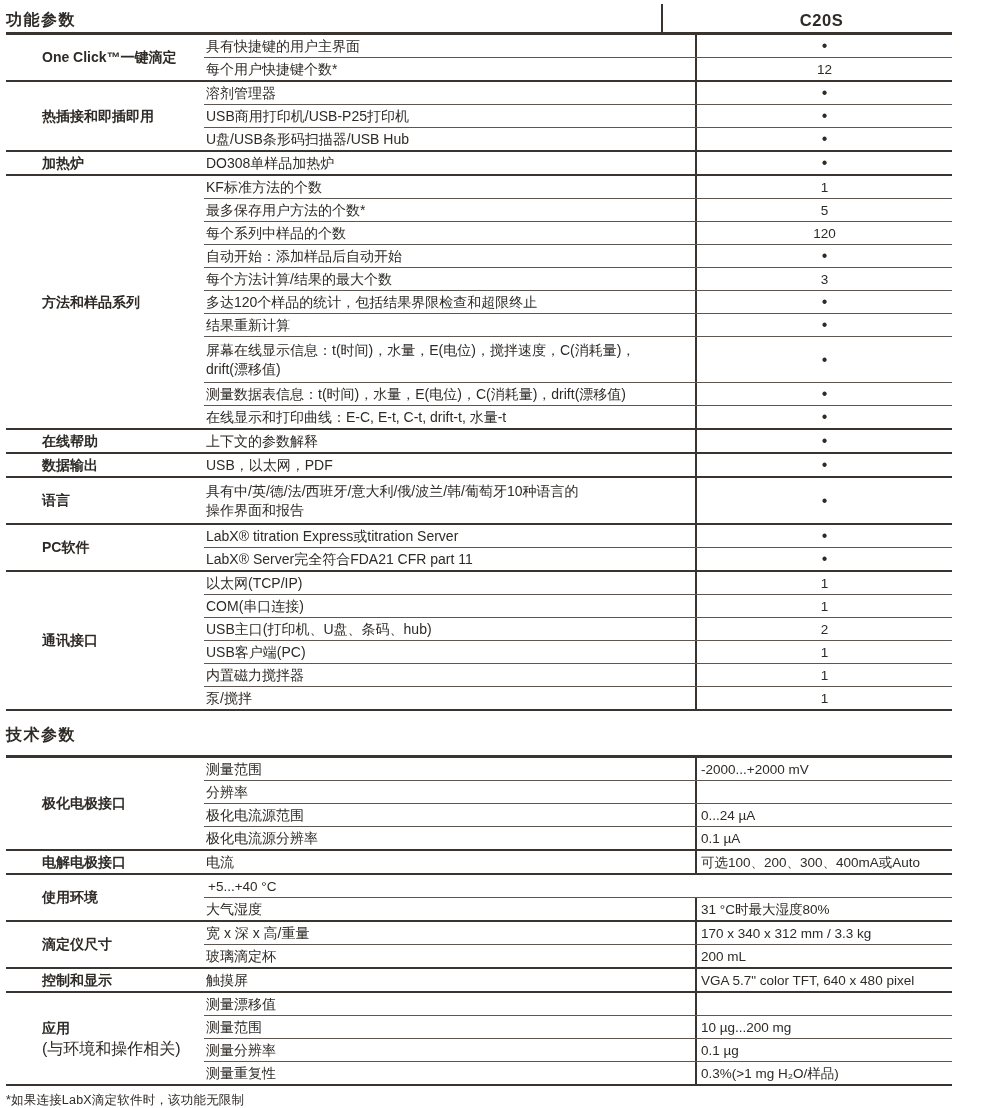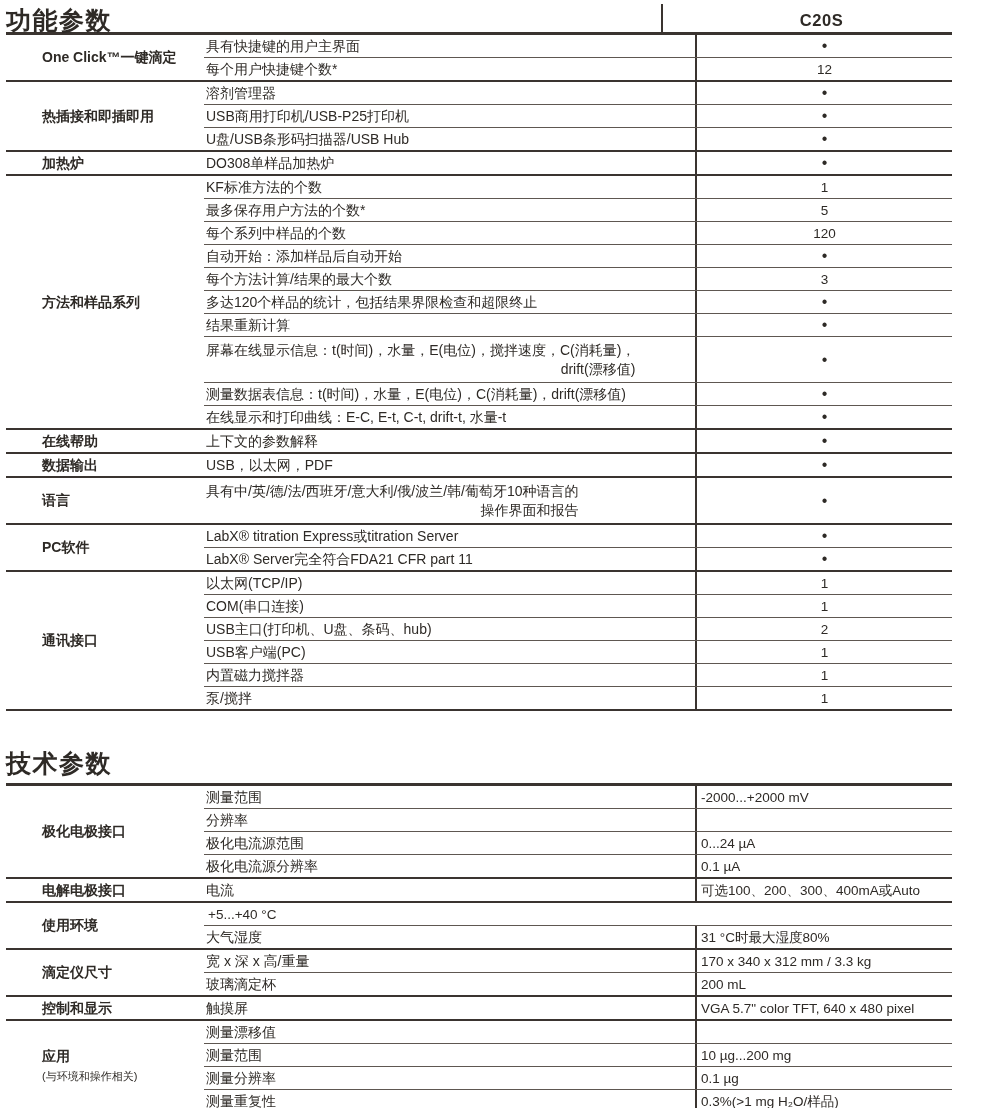--- a/index.html
+++ b/index.html
@@ -10,36 +10,36 @@
     -webkit-font-smoothing:antialiased;
   }
   .page{padding:4px 0 0 6px;}
   .spec-table{width:946px;}
 
   
   .band{display:flex;align-items:stretch;height:28px;border-bottom:3px solid #3a3430;}
   .band-left{width:655px;display:flex;align-items:flex-end;border-right:2px solid #3a3430;}
   .band-right{flex:1;display:flex;justify-content:center;align-items:flex-end;
               padding-bottom:2px;font-size:16.5px;font-weight:bold;letter-spacing:.5px;margin-left:28px;}
-  .sec-title{margin:0;font-size:25px;font-weight:bold;letter-spacing:1.5px;line-height:24px;}
+  .sec-title{margin:0;font-size:16px;font-weight:bold;letter-spacing:1.5px;line-height:24px;}
 
   
-  .t2-title{margin:40px 0 8px 0;}
+  .t2-title{margin:12px 0 8px 0;}
 
   
   .tbody{width:946px;border-bottom:2px solid #3a3430;}
   .t2body{border-top:3px solid #3a3430;}
   .group{display:flex;border-bottom:2px solid #3a3430;}
   .group:last-child{border-bottom:none;}
   .glabel{width:162px;box-sizing:border-box;display:flex;flex-direction:column;
           justify-content:center;font-weight:bold;font-size:14px;line-height:17px;
           padding:2px 4px 2px 0;margin-left:36px;}
-  .gsub{font-weight:normal;font-size:11px;margin-top:3px;}
+  .gsub{font-weight:normal;font-size:16px;margin-top:3px;}
   .grows{flex:1;display:flex;flex-direction:column;}
-  .row{display:flex;align-items:stretch;border-bottom:1px solid #5e5751;min-height:22px;text-align:right;}
+  .row{display:flex;align-items:stretch;border-bottom:1px solid #5e5751;min-height:22px;}
   .row:last-child{border-bottom:none;}
   .row.tall{min-height:45px;}
   .fcell{width:493px;box-sizing:border-box;padding:1px 8px 1px 2px;
          display:flex;align-items:center;border-right:2px solid #3a3430;
          font-size:14px;line-height:19px;white-space:pre-line;}
   .vcell{flex:1;display:flex;align-items:center;font-size:13.5px;line-height:17px;}
   .vcenter .vcell{justify-content:center;}
   .vleft .vcell{justify-content:flex-start;padding-left:4px;}
   .bullet{font-size:16px;line-height:10px;}
 

